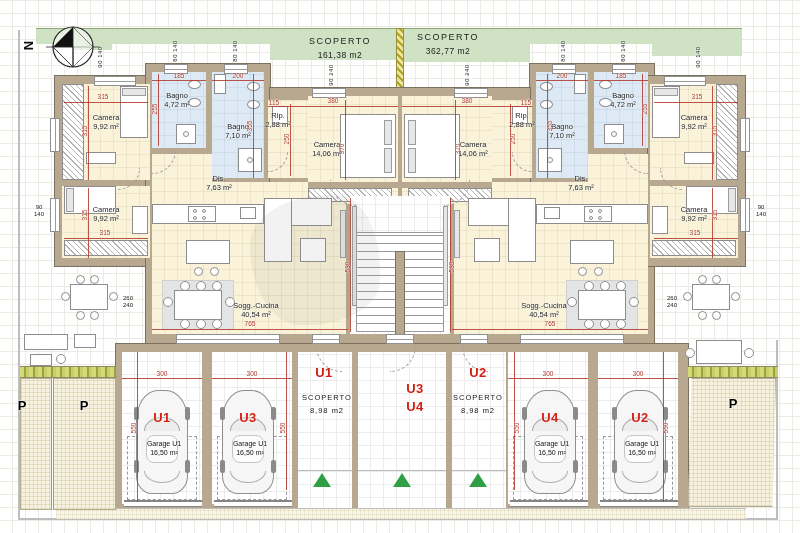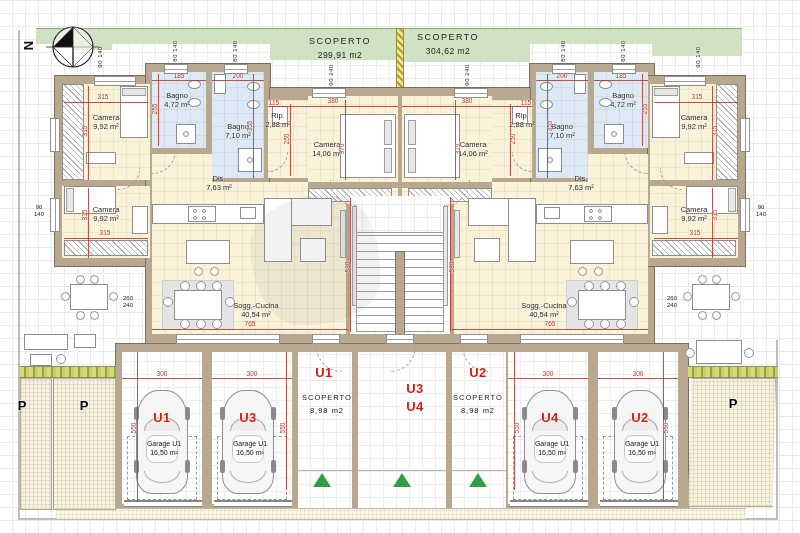--- a/index.html
+++ b/index.html
@@ -354,25 +354,25 @@
     <line x1="29" y1="8" x2="49" y2="28" stroke="#444" stroke-width="0.7"></line>
     <line x1="29" y1="48" x2="49" y2="28" stroke="#444" stroke-width="0.7"></line>
     <polygon points="9,28 29,8 29,28" fill="#111"></polygon>
     <polygon points="9,28 29,48 29,28" fill="#fff" stroke="#222" stroke-width="0.9"></polygon>
     <line x1="29" y1="8" x2="29" y2="48" stroke="#222" stroke-width="0.8"></line>
   </svg>
   <div class="compassN">N</div>
 
   <div class="scopbig" style="left:340px;top:48px;z-index:9">
     <div class="t">SCOPERTO</div>
-    <div class="a">299,91 m2</div>
+    <div class="a">161,38 m2</div>
   </div>
   <div class="scopbig" style="left:448px;top:44px;z-index:9">
     <div class="t">SCOPERTO</div>
-    <div class="a">304,62 m2</div>
+    <div class="a">362,77 m2</div>
   </div>
 
   <div class="wmblob"></div>
 
   <div id="rlines">
       <div class="rl" style="left: 64px; top: 102px; width: 84px; height: 1px;"></div>
       <div class="rl" style="left: 152px; top: 80px; width: 54px; height: 1px;"></div>
       <div class="rl" style="left: 212px; top: 80px; width: 52px; height: 1px;"></div>
       <div class="rl" style="left: 268px; top: 106px; width: 130px; height: 1px;"></div>
       <div class="rl" style="left: 402px; top: 106px; width: 130px; height: 1px;"></div>

